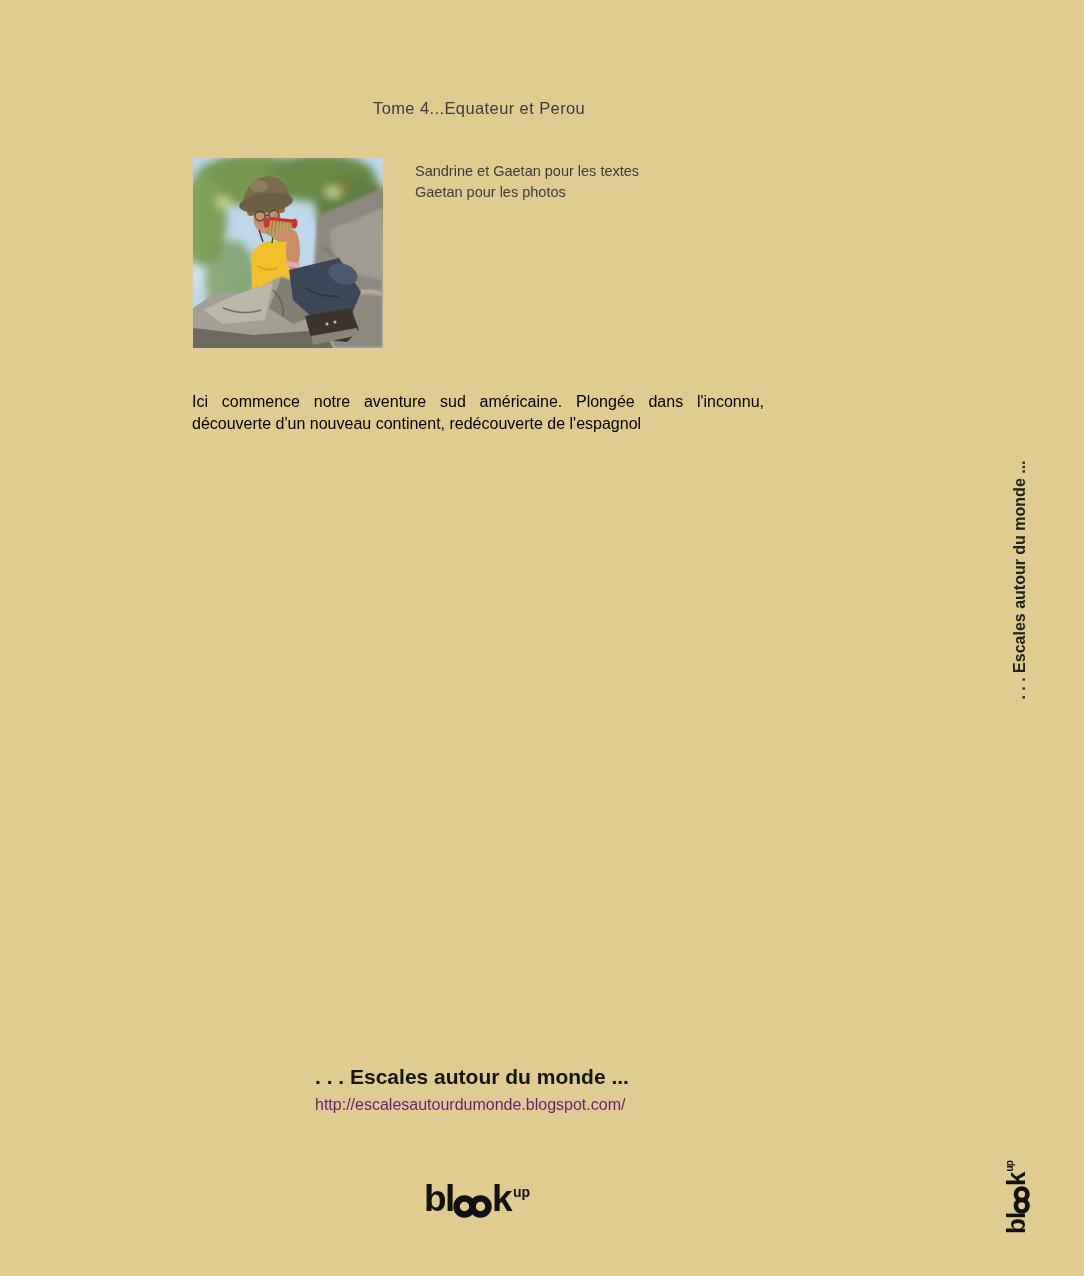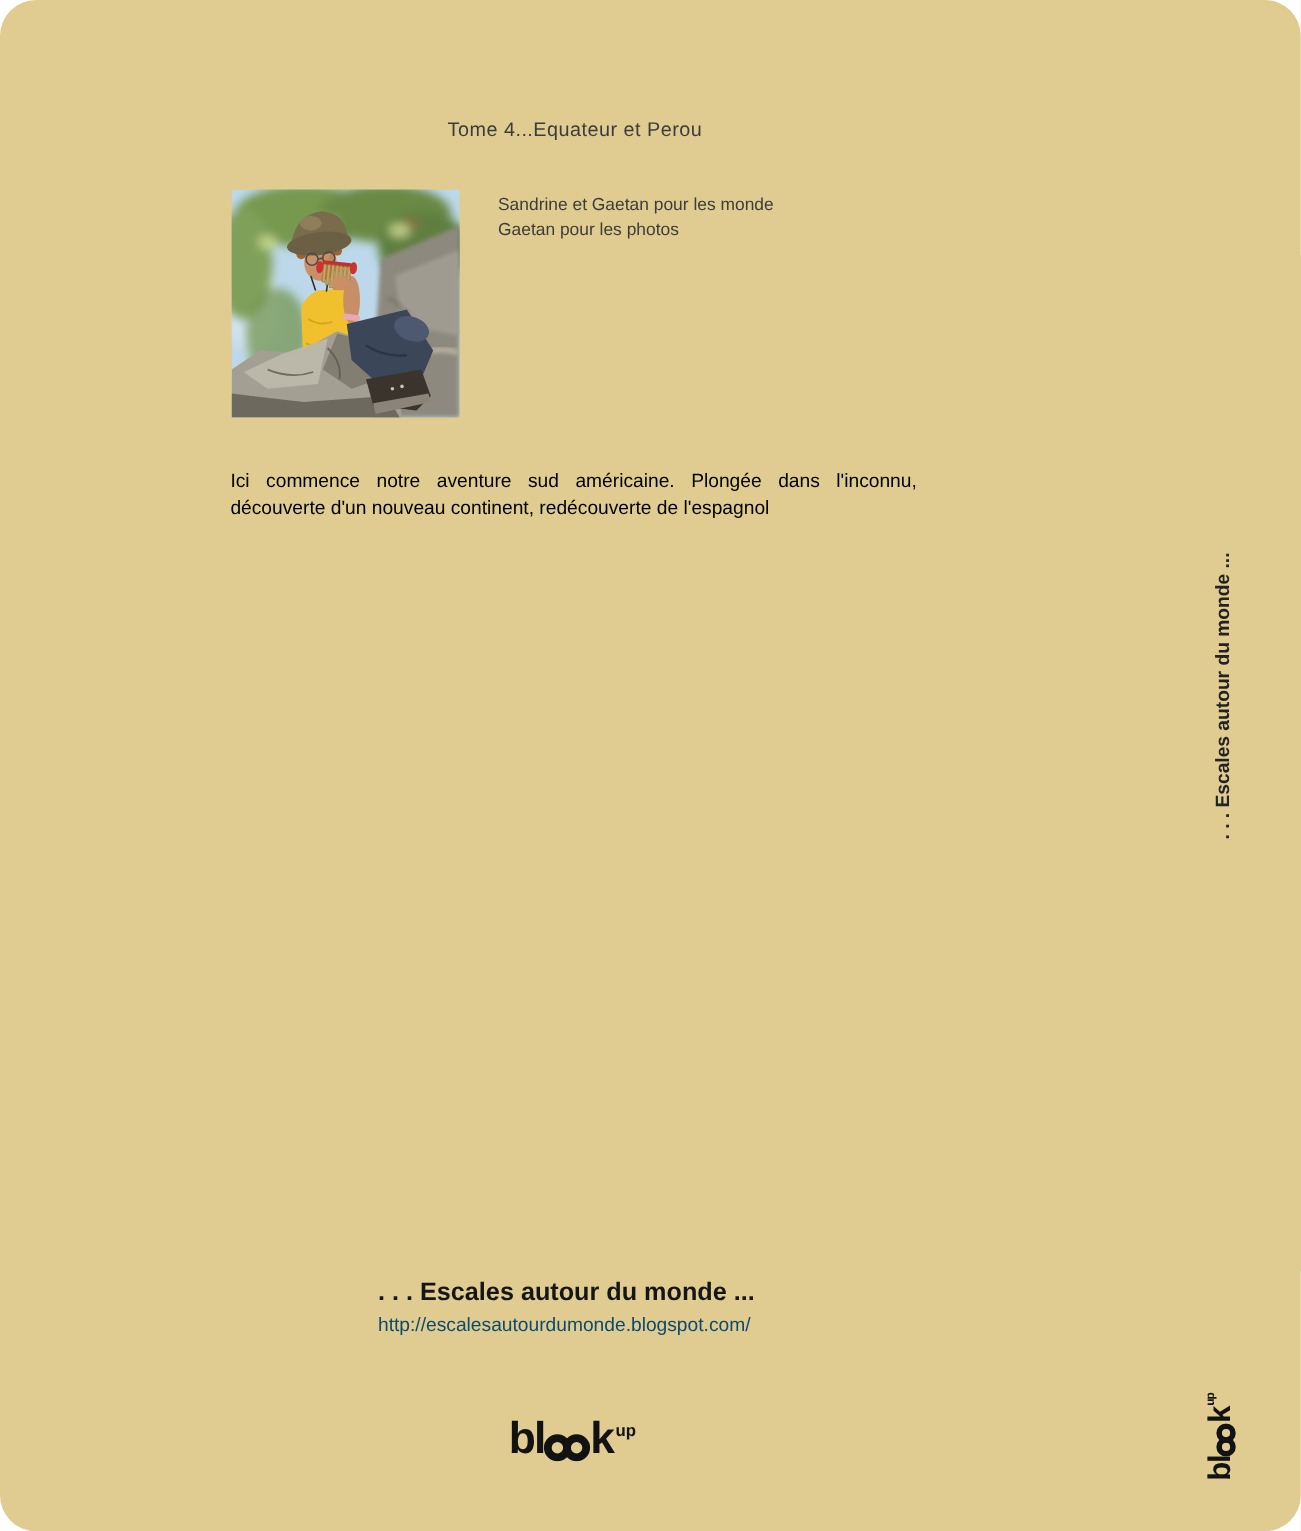--- a/index.html
+++ b/index.html
@@ -4,21 +4,20 @@
 <style>
   html, body { margin: 0; padding: 0; }
   body { font-family: "Liberation Sans", sans-serif; }
 
   .cover {
     position: relative;
     width: 1084px;
     height: 1276px;
     background: #E0CC90;
     overflow: hidden;
-    border-radius: 30px;
   }
 
   .title {
     position: absolute;
     left: 373px; top: 99px;
     font-size: 16.5px;
     letter-spacing: 0.4px;
     color: #3C3C3C;
     white-space: nowrap;
   }
@@ -68,21 +67,21 @@
     font-size: 21px;
     font-weight: bold;
     color: #151515;
     white-space: nowrap;
   }
 
   .url {
     position: absolute;
     left: 315px; top: 1096px;
     font-size: 16px;
-    color: #0c4a6e;
+    color: #701a75;
     white-space: nowrap;
   }
 
   .logo {
     color: #121212;
     font-weight: 800;
     white-space: nowrap;
     display: flex;
     align-items: flex-end;
   }
@@ -214,21 +213,21 @@
           <rect x="96.4" y="63" width="2.6" height="15" fill="#C9A25B" stroke="#8F6F35" stroke-width="0.5"></rect>
           <ellipse cx="73" cy="66" rx="3" ry="5" fill="#D03030"></ellipse>
           <ellipse cx="101" cy="64" rx="3" ry="5" fill="#D03030"></ellipse>
         </g>
         <ellipse cx="91" cy="78" rx="8" ry="6" fill="#C98F67"></ellipse>
       </g>
     </svg>
   </div>
 
   <div class="credits">
-    <div>Sandrine et Gaetan pour les monde</div>
+    <div>Sandrine et Gaetan pour les textes</div>
     <div>Gaetan pour les photos</div>
   </div>
 
   <div class="desc">
     <p>Ici commence notre aventure sud américaine. Plongée dans l'inconnu, découverte d'un nouveau continent, redécouverte de l'espagnol</p>
   </div>
 
   <div class="side-text">. . . Escales autour du monde ...</div>
 
   <div class="tagline">. . . Escales autour du monde ...</div>

